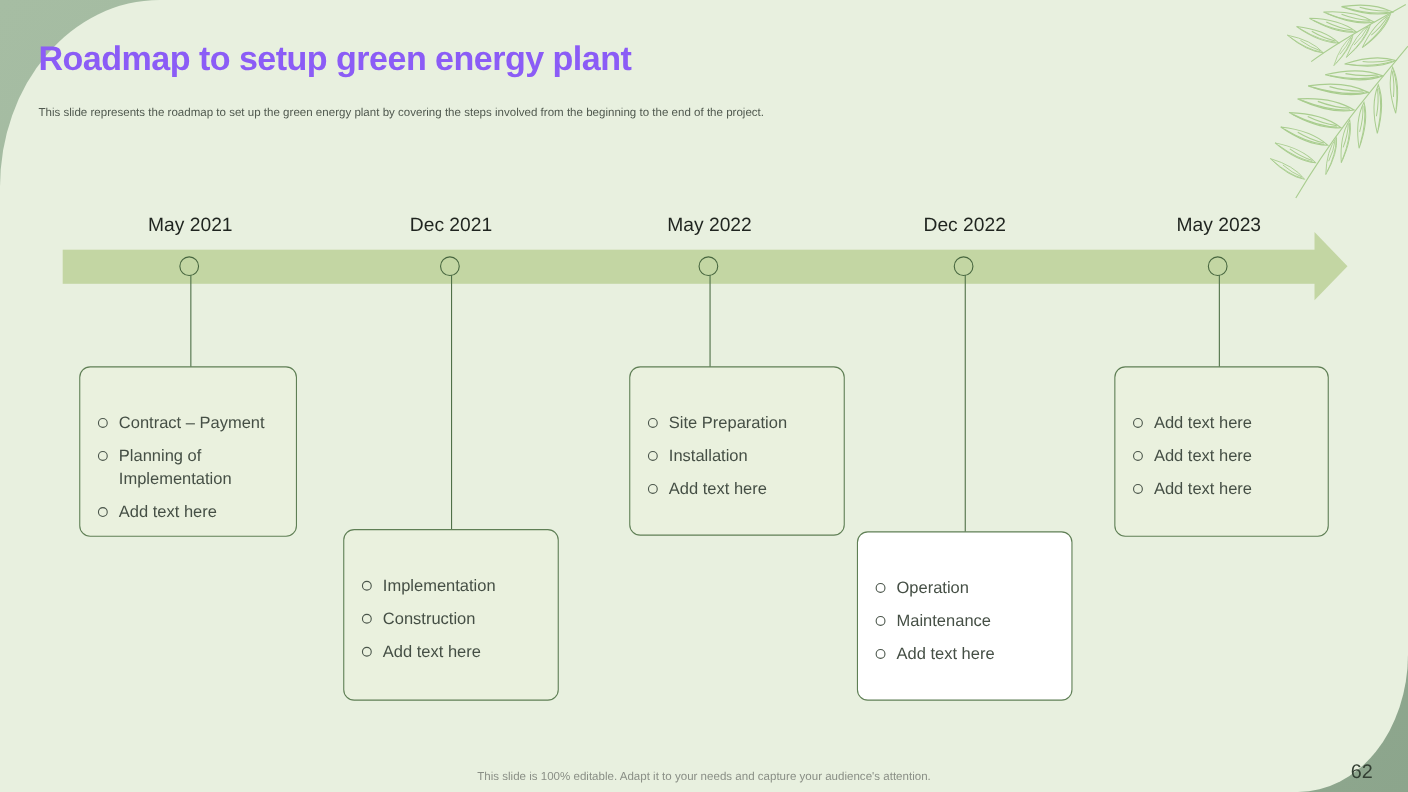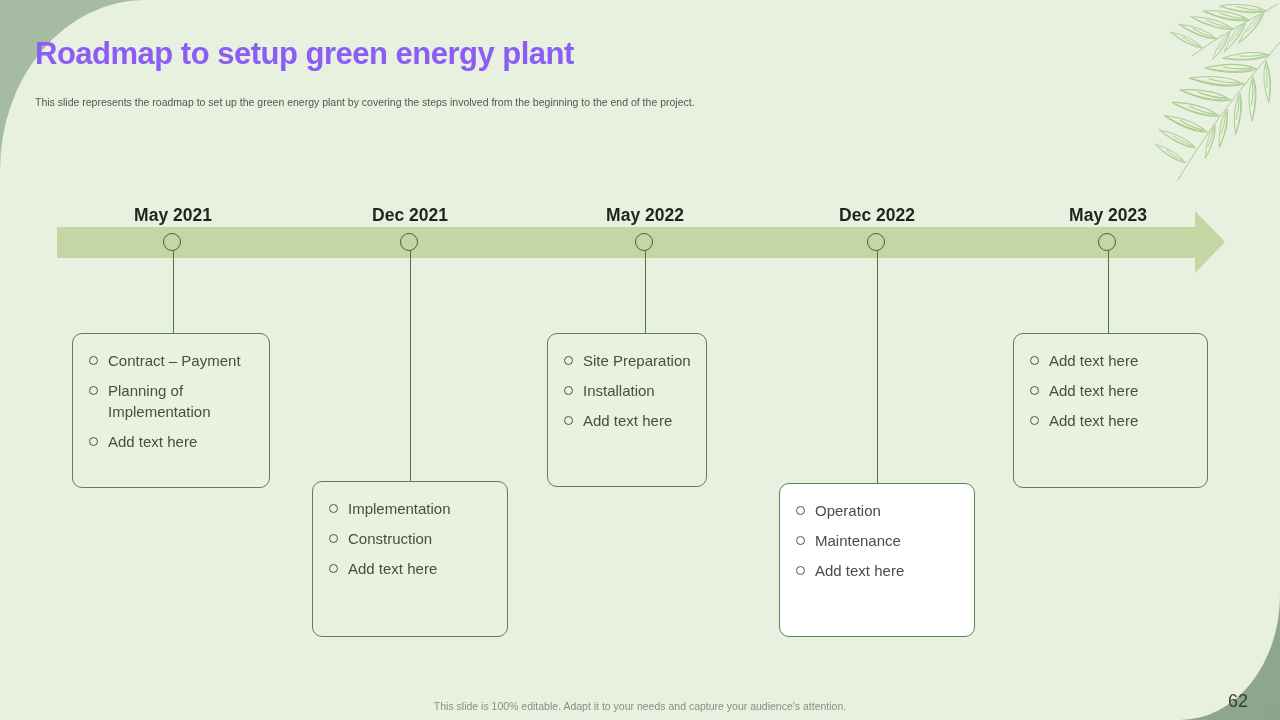--- a/index.html
+++ b/index.html
@@ -35,35 +35,35 @@
     background:#c3d6a3;
   }
   .tl-arrow{
     position:absolute;left:1195px;top:211px;width:0;height:0;
     border-top:31px solid transparent;
     border-bottom:31px solid transparent;
     border-left:30px solid #c3d6a3;
   }
   .date{
     position:absolute;top:194px;width:170px;margin-left:-85px;
-    text-align:center;font-size:17.5px;font-weight:bold;color:#1f241f;margin-top:11px;
+    text-align:center;font-size:17.5px;font-weight:normal;color:#1f241f;
   }
   .node{
     position:absolute;top:233px;width:18px;height:18px;margin-left:-10px;
     border:1.5px solid #47663f;border-radius:50%;
     background:transparent;box-sizing:border-box;
   }
   .connector{
     position:absolute;top:250px;width:1px;background:#4f7048;
   }
   .box{
     position:absolute;box-sizing:border-box;
     border:1px solid #5f7f55;border-radius:10px;
     background:#eaf1de;
-    padding:16px 12px 10px 14px;
+    padding:40px 12px 10px 14px;
   }
   .box.alt{background:#ffffff;}
   .item{
     display:flex;align-items:flex-start;
     margin-bottom:9px;
     font-size:15px;line-height:21px;color:#454f45;
   }
   .item .o{
     flex:0 0 auto;width:9px;height:9px;margin:6px 10px 0 2px;
     border:1.2px solid #4b564b;border-radius:50%;box-sizing:border-box;
@@ -154,21 +154,21 @@
         </div>
       <div class="item">
           <span class="o"></span>
           <span>Add text here</span>
         </div>
     </div>
 
     <div class="date" style="left:645px">May 2022</div>
     <div class="node" style="left:645px"></div>
     <div class="connector" style="left:645px;height:84px"></div>
-    <div class="box" style="left:547px;top:333px;width:160px;height:154px">
+    <div class="box" style="left:572px;top:333px;width:196px;height:154px">
       <div class="item">
           <span class="o"></span>
           <span>Site Preparation</span>
         </div>
       <div class="item">
           <span class="o"></span>
           <span>Installation</span>
         </div>
       <div class="item">
           <span class="o"></span>

